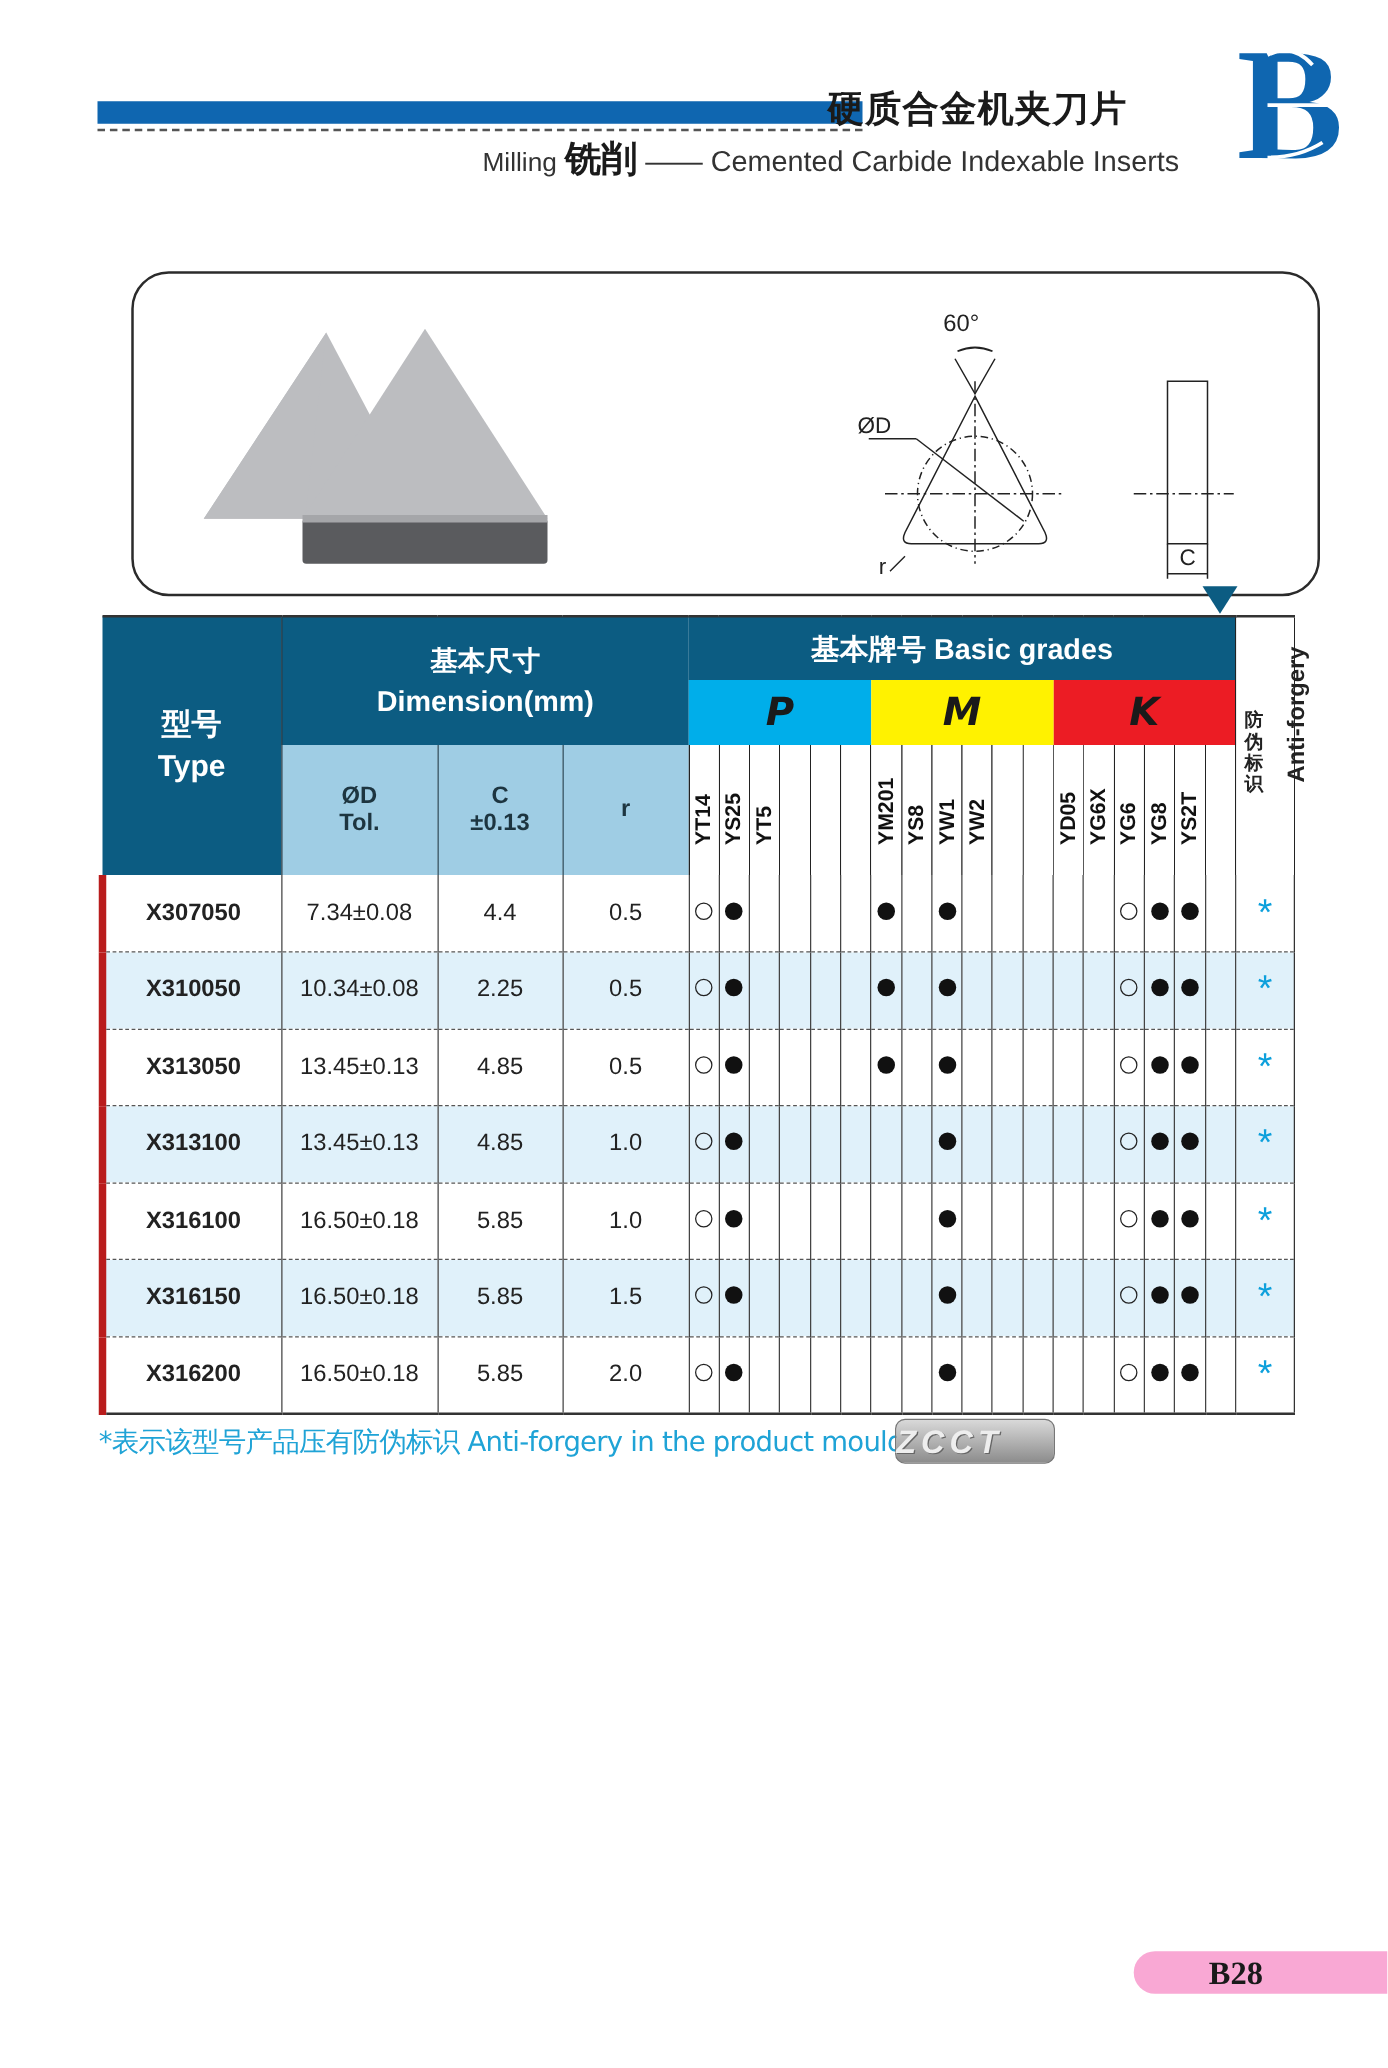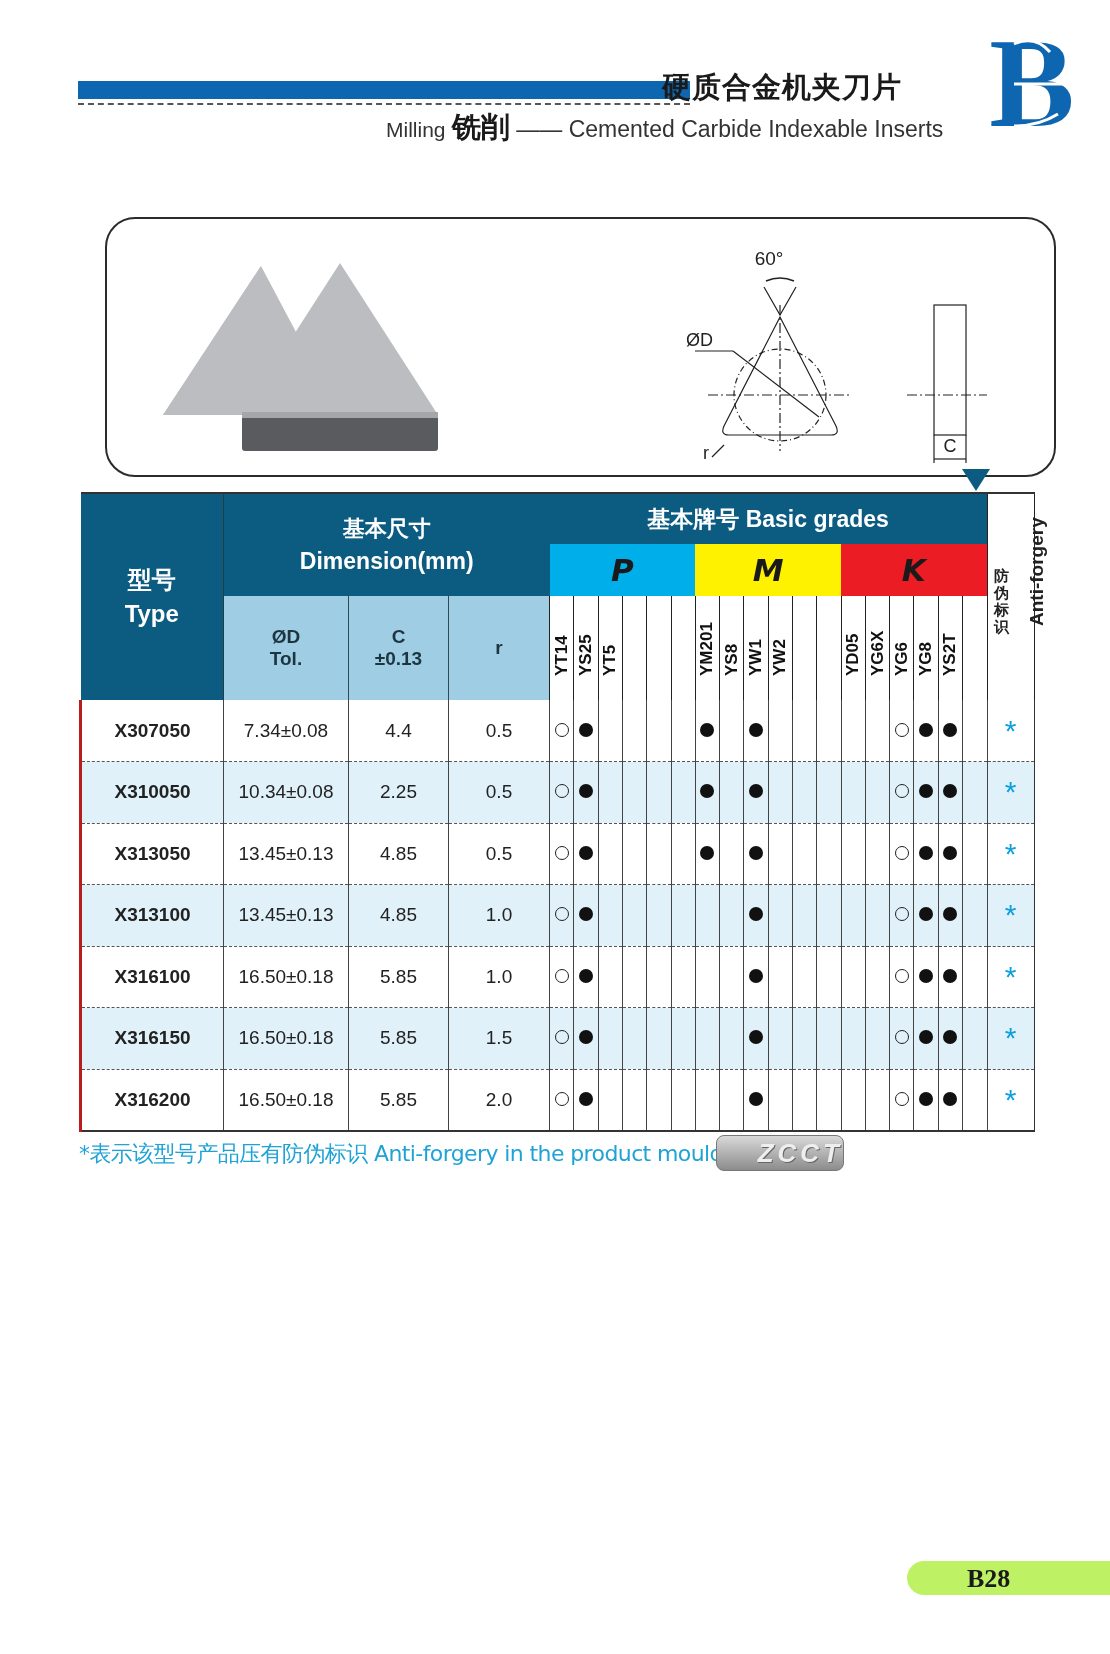--- a/index.html
+++ b/index.html
@@ -29,30 +29,30 @@
   .grp-p { background:#00aeea; } .grp-m { background:#fff200; } .grp-k { background:#ec1c24; }
   .gcol { height:104px; border-left:1px solid #222; background:#fff; position:relative; }
   .gcol span { position:absolute; left:50%; bottom:4px; transform-origin:0 0; transform:rotate(-90deg) translate(0,-50%); font-size:17px; color:#111; white-space:nowrap; }
   .afcol { border-left:1px solid #222; border-right:1px solid #222; background:#fff; position:relative; }
   .afcol .cn { position:absolute; left:6px; top:56px; font-size:15px; font-weight:bold; color:#222; width:16px; line-height:17px; font-family:"DejaVu Sans", sans-serif;margin-top:18px; }
   .afcol .en { position:absolute; left:38px; bottom:52px; transform-origin:0 0; transform:rotate(-90deg); font-size:19px; color:#222; white-space:nowrap; }
   tbody tr { height:61.5px; }
   tbody tr.alt td { background:#e0f1fa; }
   tbody td { border-left:1px solid #444; border-bottom:1.5px dashed #555; font-size:19px; color:#222; background:#fff; }
   tbody tr:last-child td { border-bottom:2px solid #333; }
-  tbody td.type { font-weight:bold; border-left:3px solid #b91c1c; }
+  tbody td.type { font-weight:bold; border-left:6px solid #b91c1c; }
   tbody td.af { color:#0da0dc; font-size:30px; border-right:1px solid #333; }
   .dot { display:inline-block; width:14px; height:14px; border-radius:50%; }
   .dot.f { background:#111; }
   .dot.o { border:1.2px solid #222; width:12px; height:12px; background:transparent; }
   thead tr.toprow th { border-top:2px solid #333; }
   .foot { left:79px; top:1139px; font-size:22px; color:#1fa3d6; white-space:nowrap; font-family:"DejaVu Sans", sans-serif; letter-spacing:-0.6px; }
   .logo { left:716px; top:1135px; width:126px; height:34px; border-radius:8px; background:linear-gradient(#d9d9d9,#8c8c8c); border:1px solid #777; }
-  .logo span { display:block; text-align:right; font-size:26px; font-weight:bold; color:#eee; font-style:italic; letter-spacing:4px; line-height:34px; text-shadow:1px 1px 0 #666; }
-  .pageno { left:907px; top:1561px; width:203px; height:34px; background:#bef264; border-radius:17px 0 0 17px; }
+  .logo span { display:block; text-align:left; font-size:26px; font-weight:bold; color:#eee; font-style:italic; letter-spacing:4px; line-height:34px; text-shadow:1px 1px 0 #666; }
+  .pageno { left:907px; top:1561px; width:203px; height:34px; background:#f9a8d4; border-radius:17px 0 0 17px; }
   .pageno span { position:absolute; left:60px; top:3px; font-family:"Liberation Serif", serif; font-weight:bold; font-size:26px; color:#1a1a1a; }
 </style>
 </head>
 <body>
 
 <div class="abs hdr-bar"></div>
 <div class="abs hdr-dash"></div>
 <div class="abs hdr-cn">硬质合金机夹刀片</div>
 <div class="abs hdr-sub">
   <span class="milling">Milling</span>

